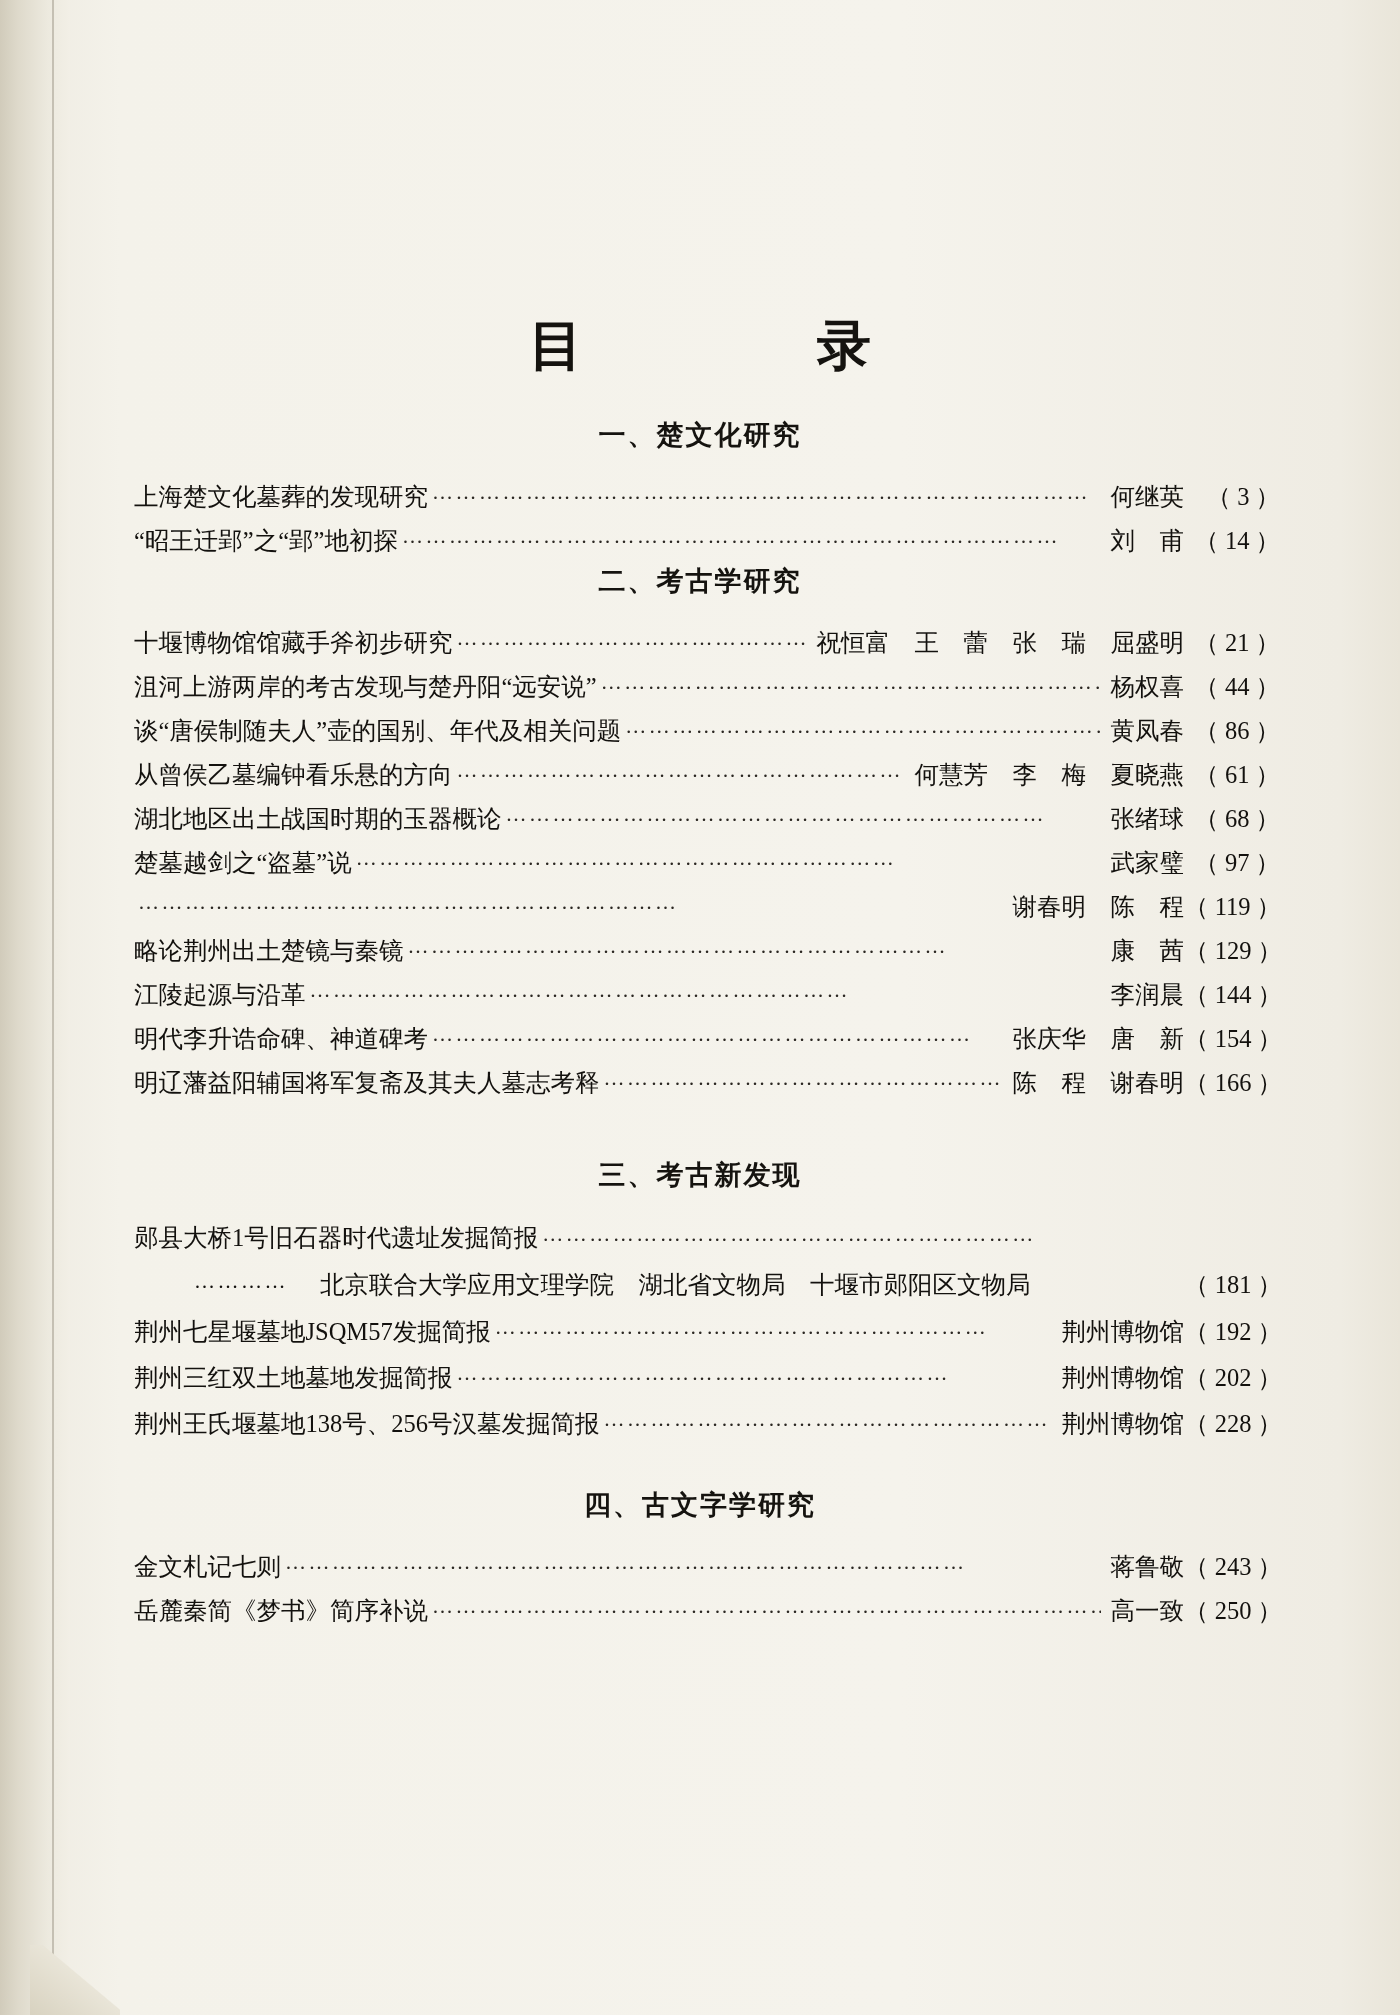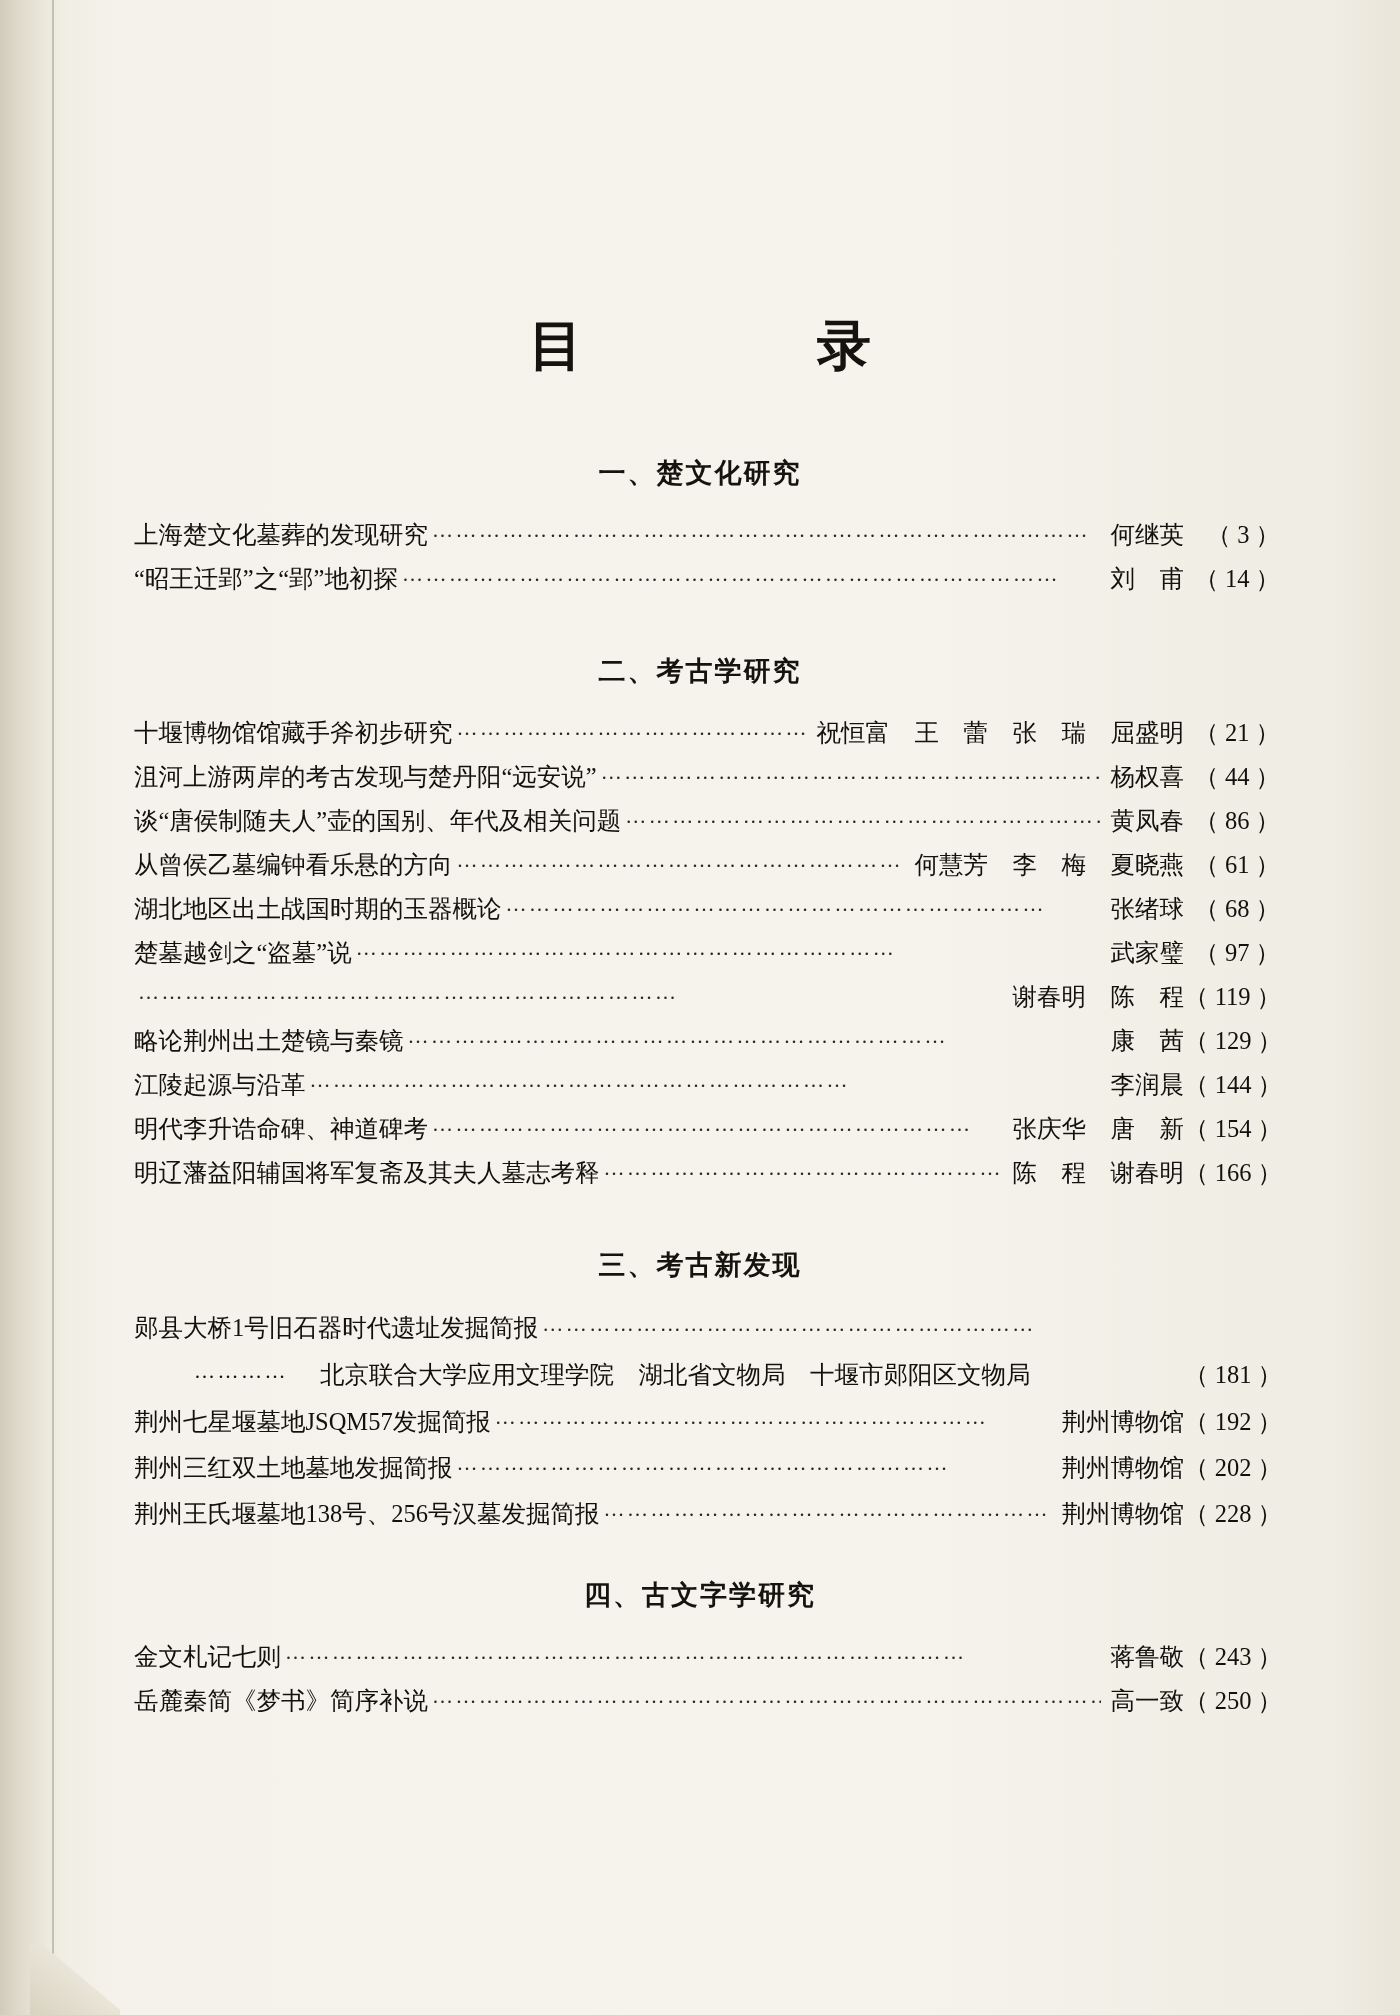--- a/index.html
+++ b/index.html
@@ -61,22 +61,22 @@
     font-weight: 700;
     text-indent: 42px;
   }
   .section-head {
     text-align: center;
     font-size: 27px;
     font-weight: 700;
     color: #15130f;
     letter-spacing: 2px;
   }
-  .sec1 { margin-top: 72px; }
-  .sec2 { margin-top: 52px; }
+  .sec1 { margin-top: 34px; }
+  .sec2 { }
   .sec3 { margin-top: 52px; }
   .sec4 { margin-top: 40px; }
   .entries {
     margin-top: 22px;
   }
   .entry {
     display: flex;
     align-items: flex-start;
     font-size: 24.5px;
     color: #13110e;

